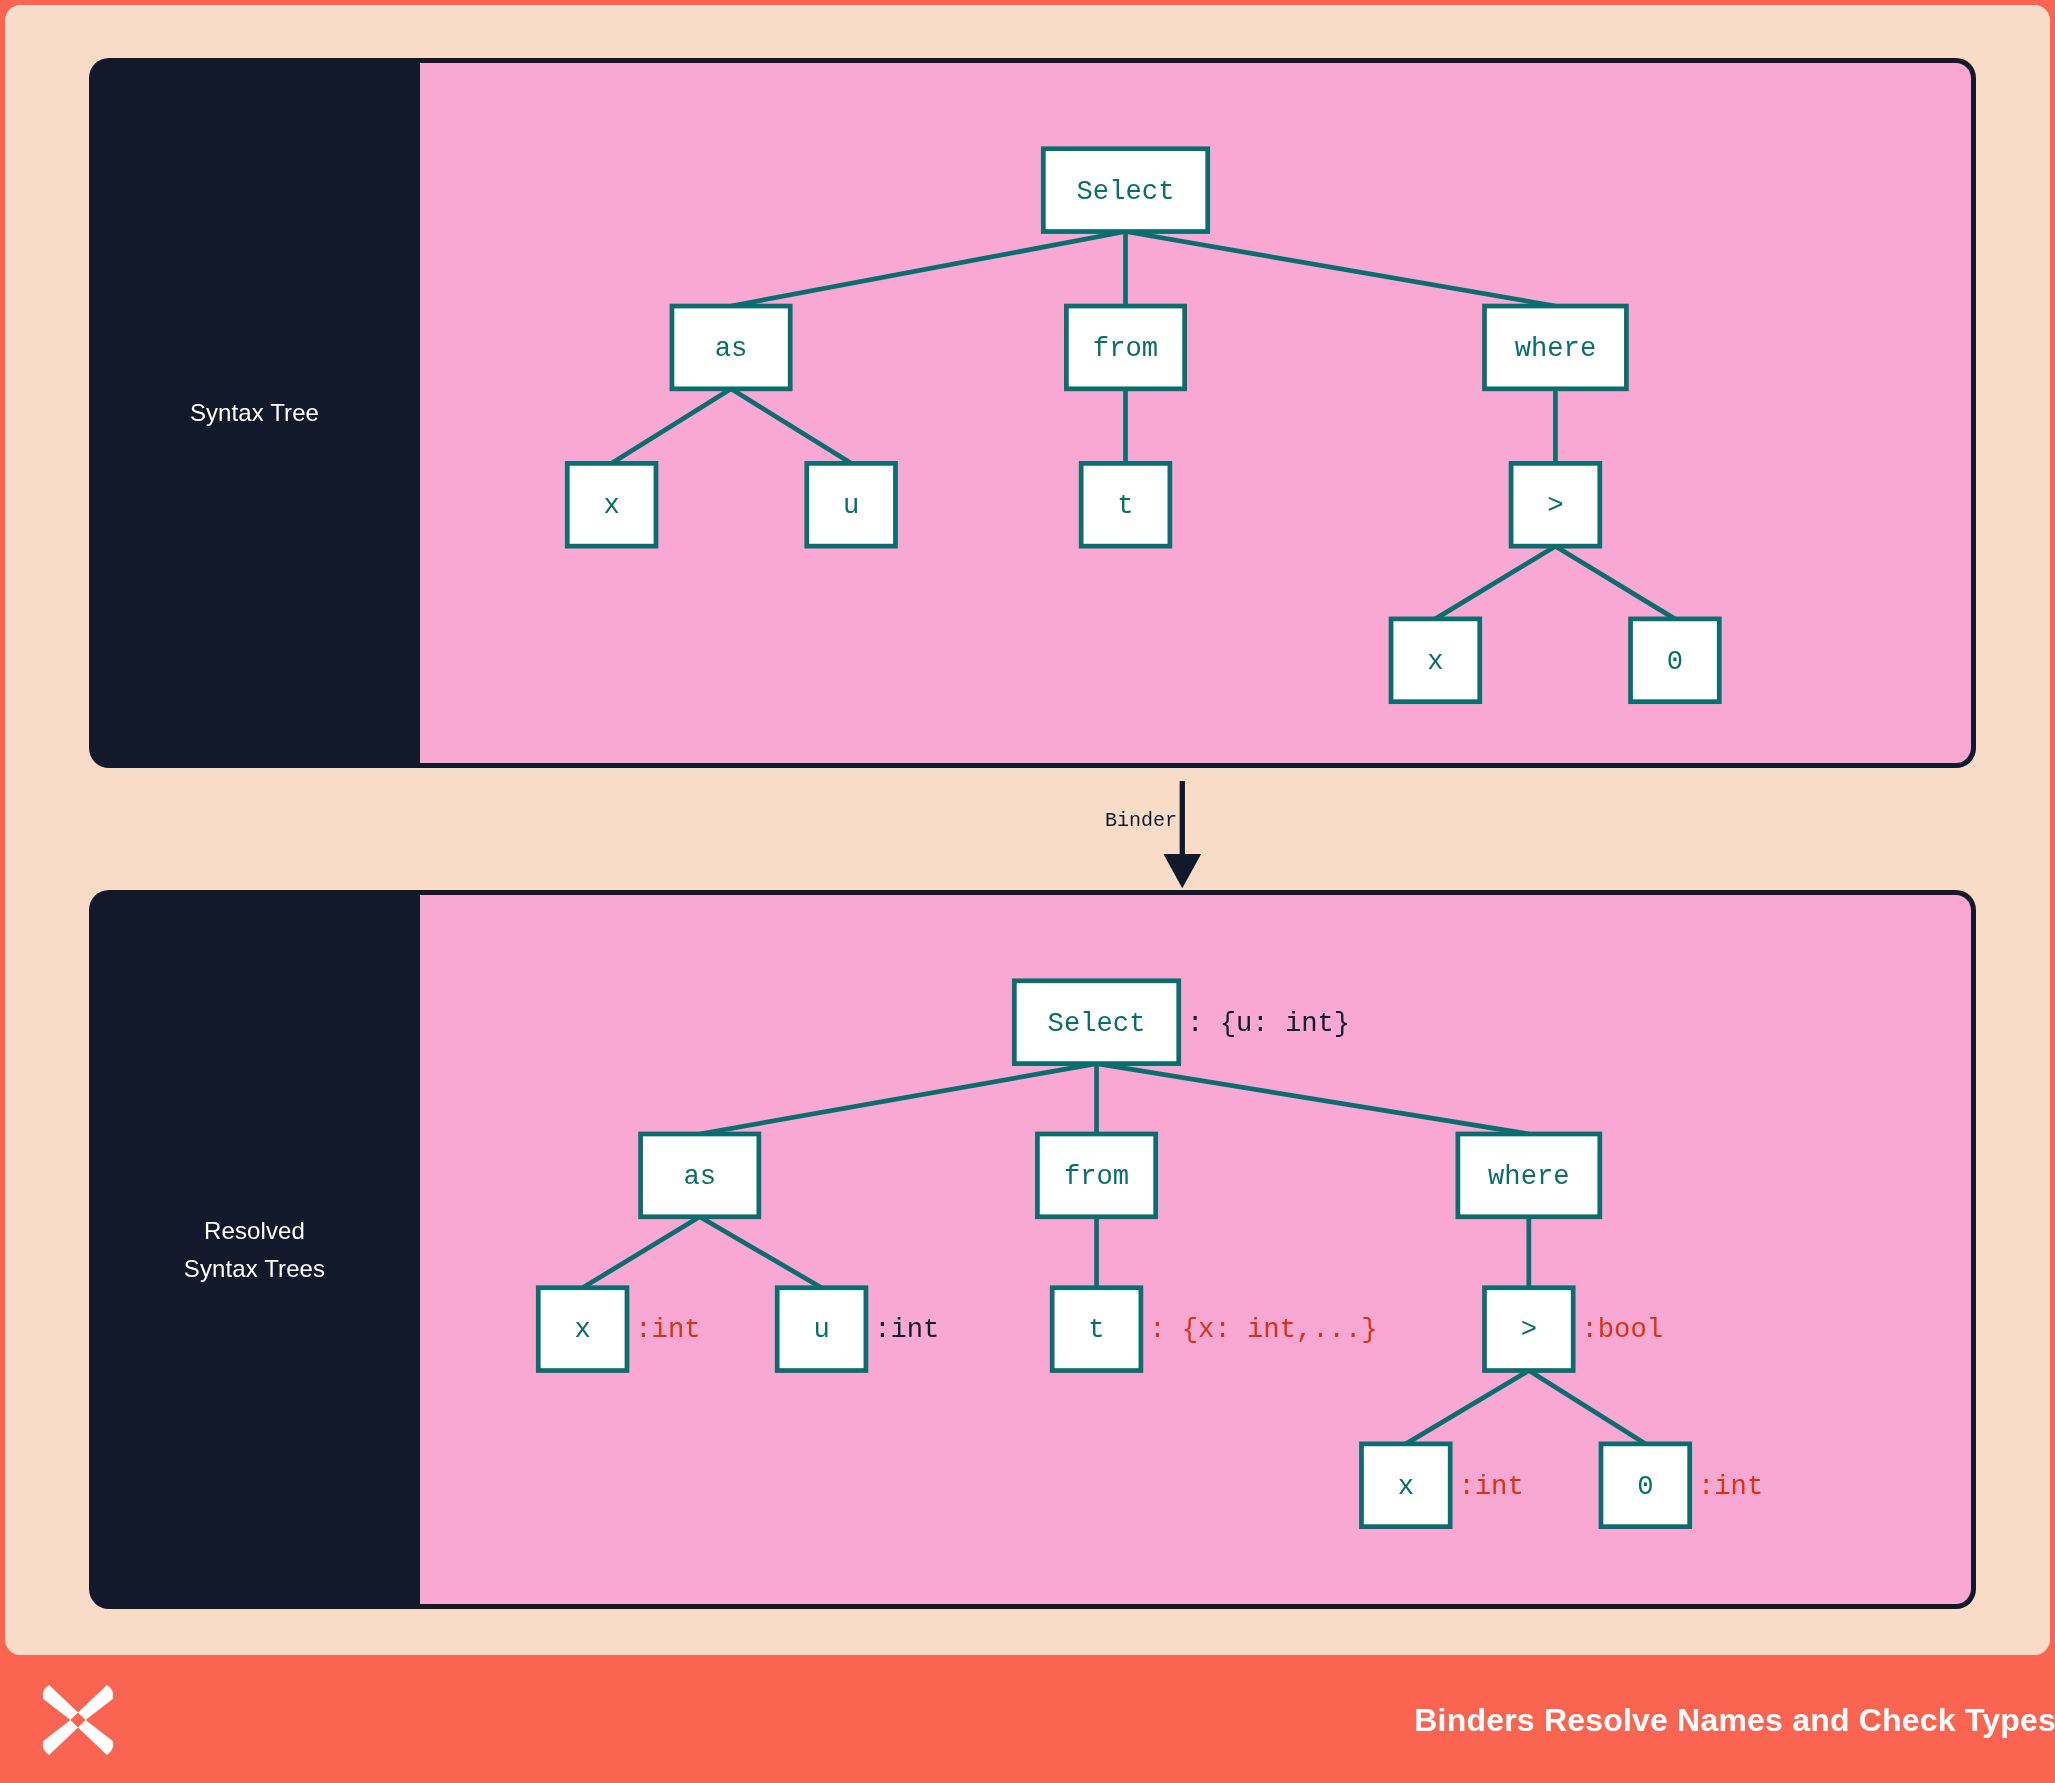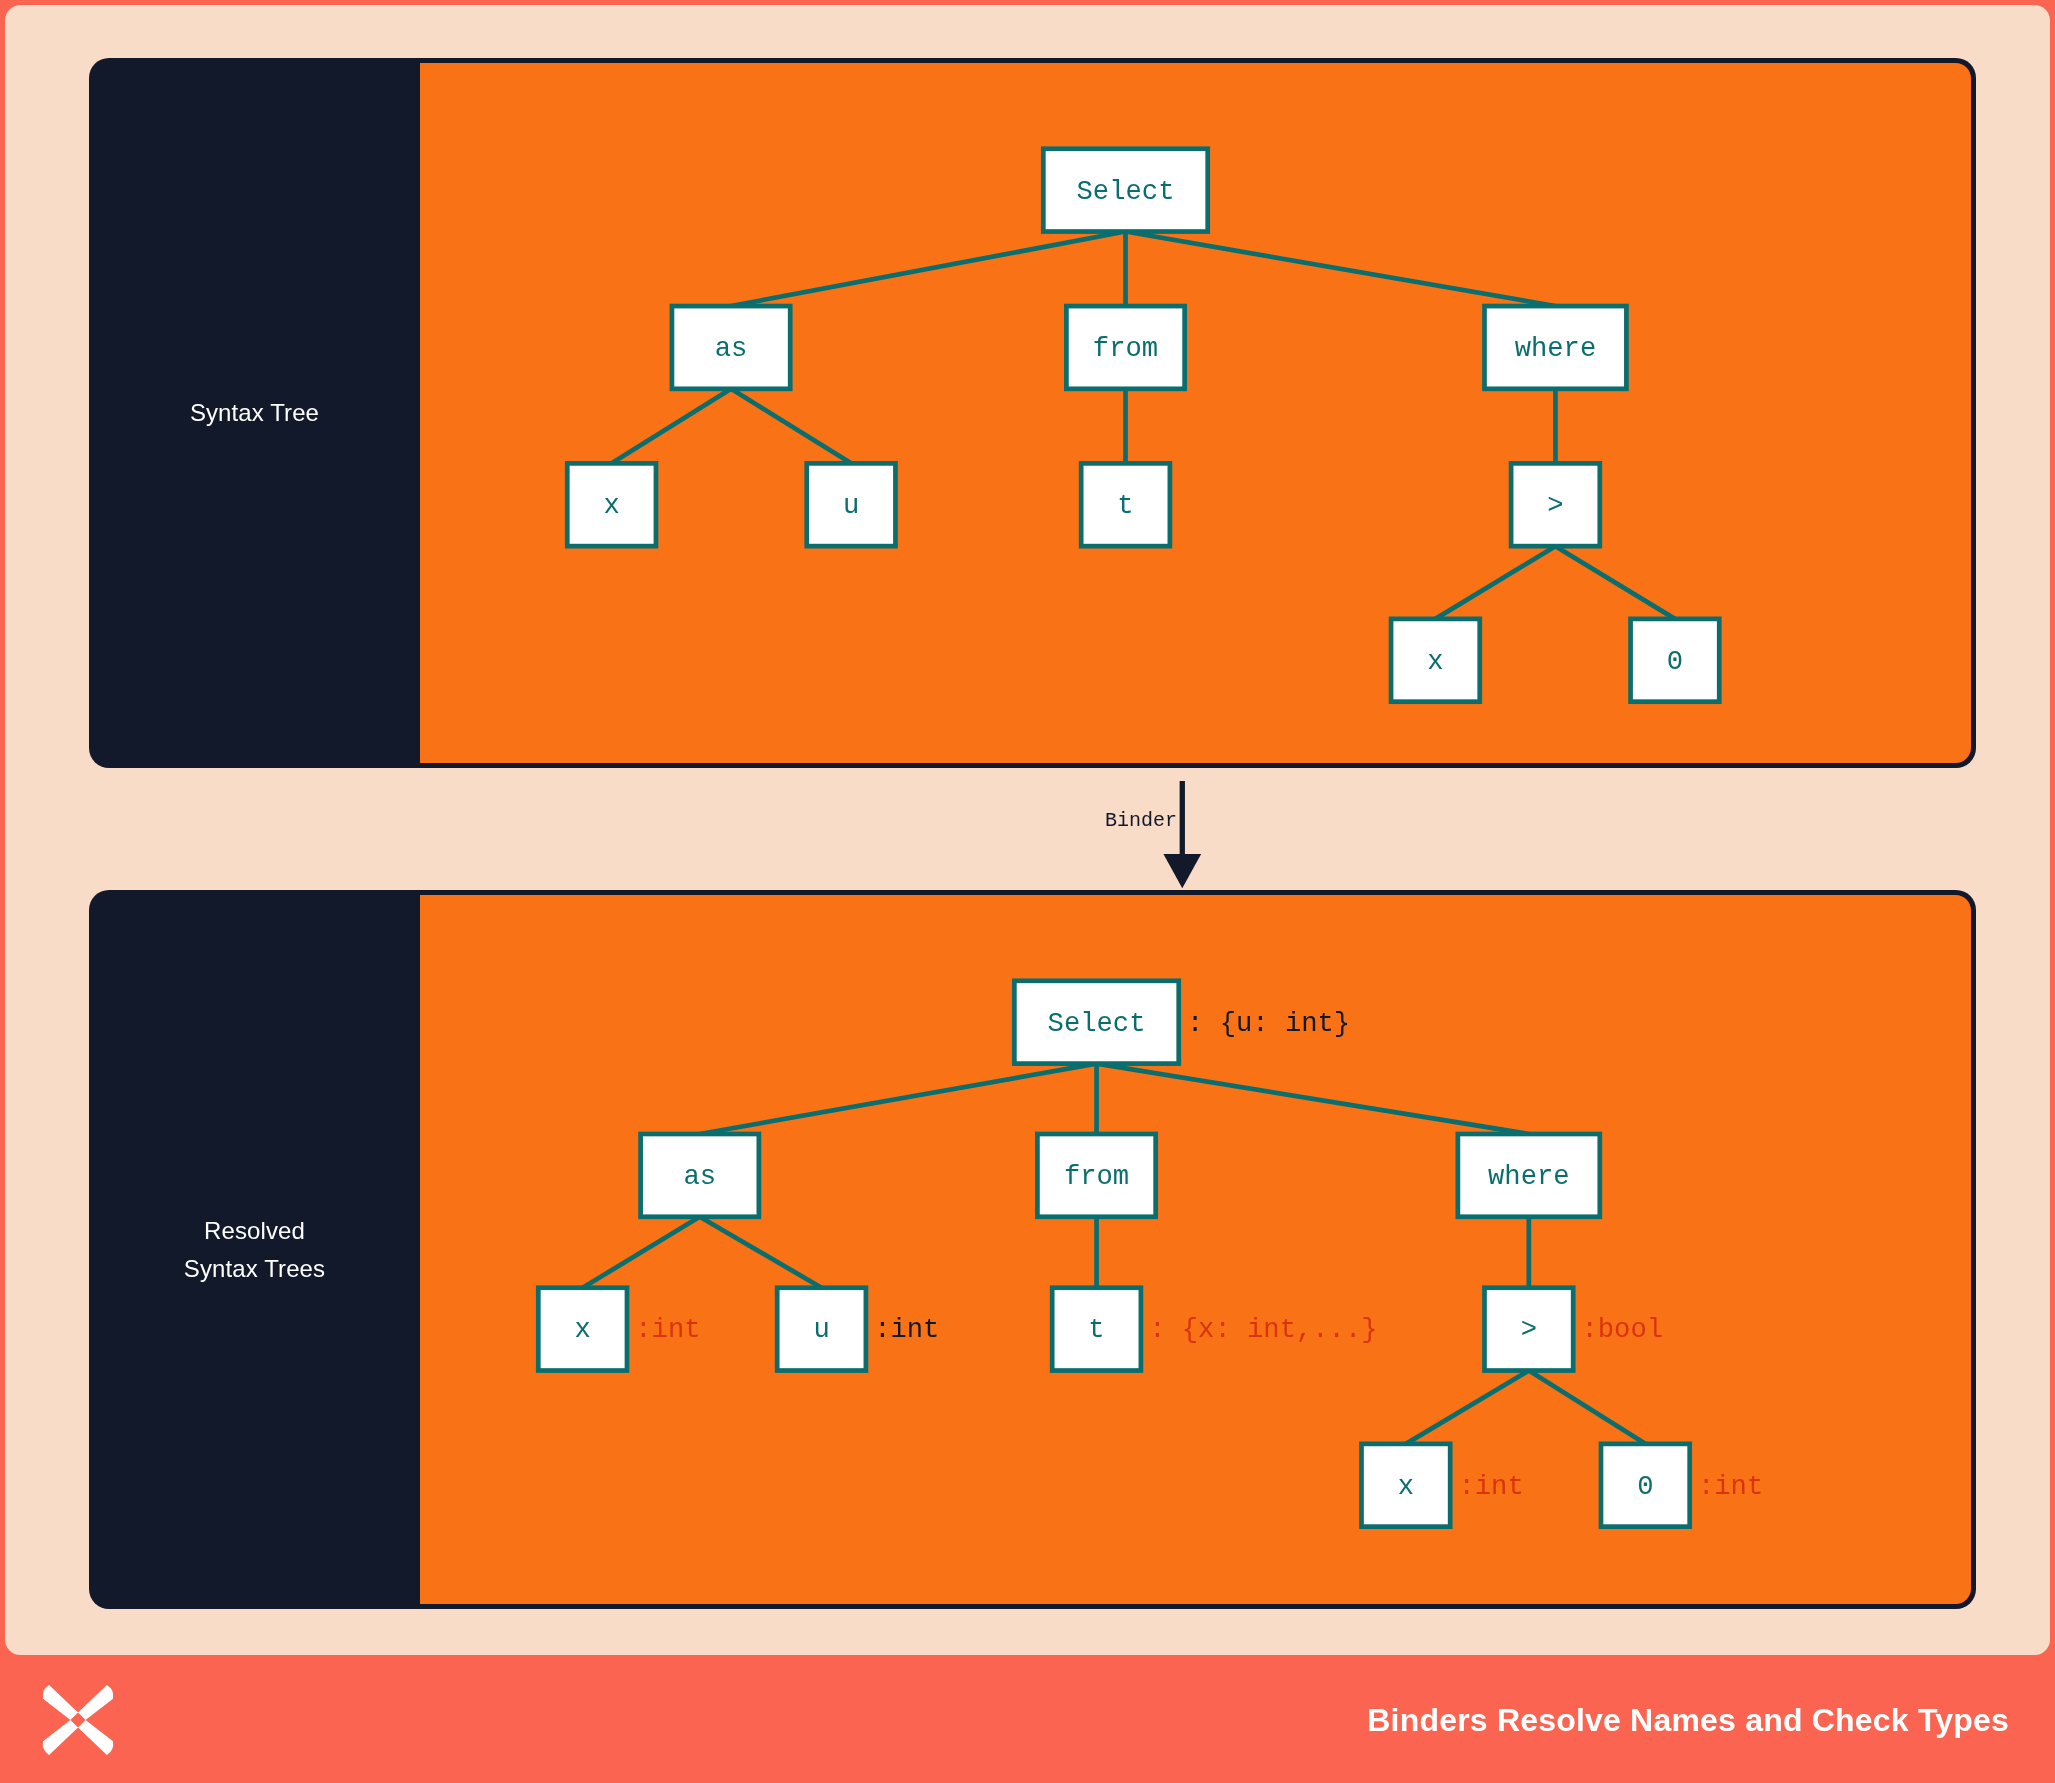--- a/index.html
+++ b/index.html
@@ -30,21 +30,21 @@
     position:absolute;left:0;top:0;bottom:0;
     width:331px;
     display:flex;align-items:center;justify-content:center;
     color:#FFFFFF;
     font-size:24px;font-weight:normal;
     text-align:center;line-height:1.55;
     letter-spacing:0.1px;
   }
   .card .stage{
     position:absolute;top:5.3px;bottom:5.3px;right:5.3px;left:331px;
-    background:#f97316;
+    background:#f9a8d4;
     border-radius:0 15.4px 15.4px 0;
     overflow:hidden;
   }
   .stage svg{position:absolute;left:0;top:0;}
 
   
   .binder{
     position:absolute;left:1005px;top:781px;
     width:331px;height:109px;
   }
@@ -58,21 +58,21 @@
 
   
   .footer{
     position:absolute;left:0;bottom:0;
     width:2056px;height:128px;
     background:#FA6450;
     display:flex;align-items:center;
   }
   .logo{position:relative;margin-left:40px;width:76px;height:76px;}
   .footer .caption{
-    margin-left:auto;margin-right:47px;
+    margin-left:auto;
     color:#FFFFFF;font-size:32px;font-weight:bold;letter-spacing:0.2px;
   }
 
   
   text{font-family:"Liberation Mono",monospace;}
   .nodelabel{fill:#0B6E6E;font-size:46px;text-anchor:middle;dominant-baseline:middle;}
   .ann-red{fill:#D9340F;font-size:46px;dominant-baseline:middle;}
   .ann-dark{fill:#12192A;font-size:46px;dominant-baseline:middle;}
   .boxrect{fill:#FFFFFF;stroke:#0B6E6E;stroke-width:8;}
   .edge{stroke:#0B6E6E;stroke-width:8;fill:none;}

